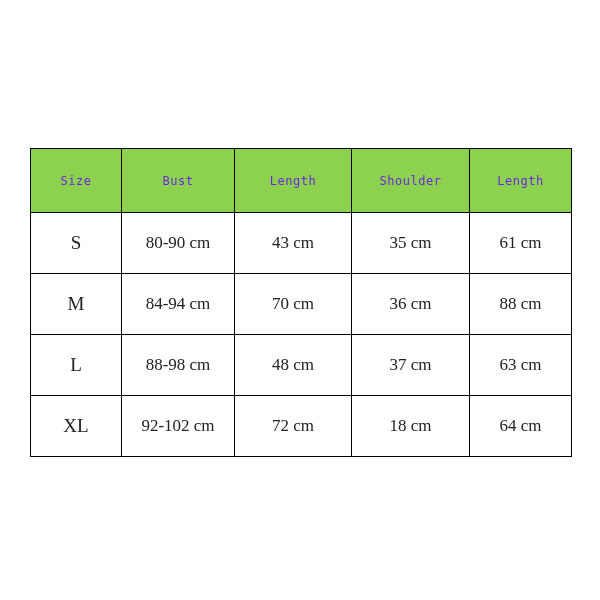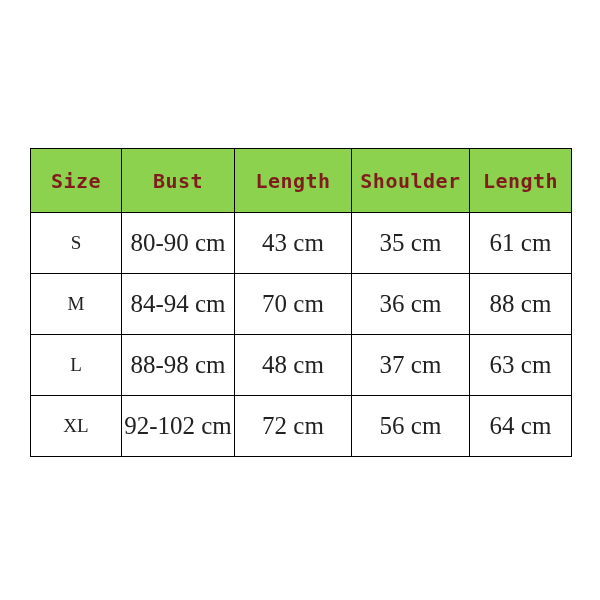--- a/index.html
+++ b/index.html
@@ -36,30 +36,30 @@
     border: 1.5px solid #000000;
     text-align: center;
     vertical-align: middle;
     padding: 0;
     color: #1a1a1a;
   }
   table.size-table thead th {
     background: #8CD24F;
     height: 63px;
     font-family: "DejaVu Sans Mono", "Liberation Mono", monospace;
-    font-weight: bold;
-    font-size: 20px;
+    font-weight: normal;
+    font-size: 12px;
     letter-spacing: 0.5px;
-    color: #7f1d1d;
+    color: #6d28d9;
   }
   table.size-table tbody td {
     height: 60px;
     font-family: "Liberation Serif", "DejaVu Serif", serif;
     font-weight: normal;
-    font-size: 25px;
+    font-size: 17px;
     color: #222222;
   }
   table.size-table tbody td.size-cell {
     font-size: 19px;
   }
   
   col.c-size     { width: 91px; }
   col.c-bust     { width: 113px; }
   col.c-length   { width: 117px; }
   col.c-shoulder { width: 118px; }
@@ -106,19 +106,19 @@
           <td class="size-cell">L</td>
           <td>88-98 cm</td>
           <td>48 cm</td>
           <td>37 cm</td>
           <td>63 cm</td>
         </tr>
         <tr>
           <td class="size-cell">XL</td>
           <td>92-102 cm</td>
           <td>72 cm</td>
-          <td>56 cm</td>
+          <td>18 cm</td>
           <td>64 cm</td>
         </tr>
       </tbody>
     </table>
   </div>
 </div>
 
 </body></html>

